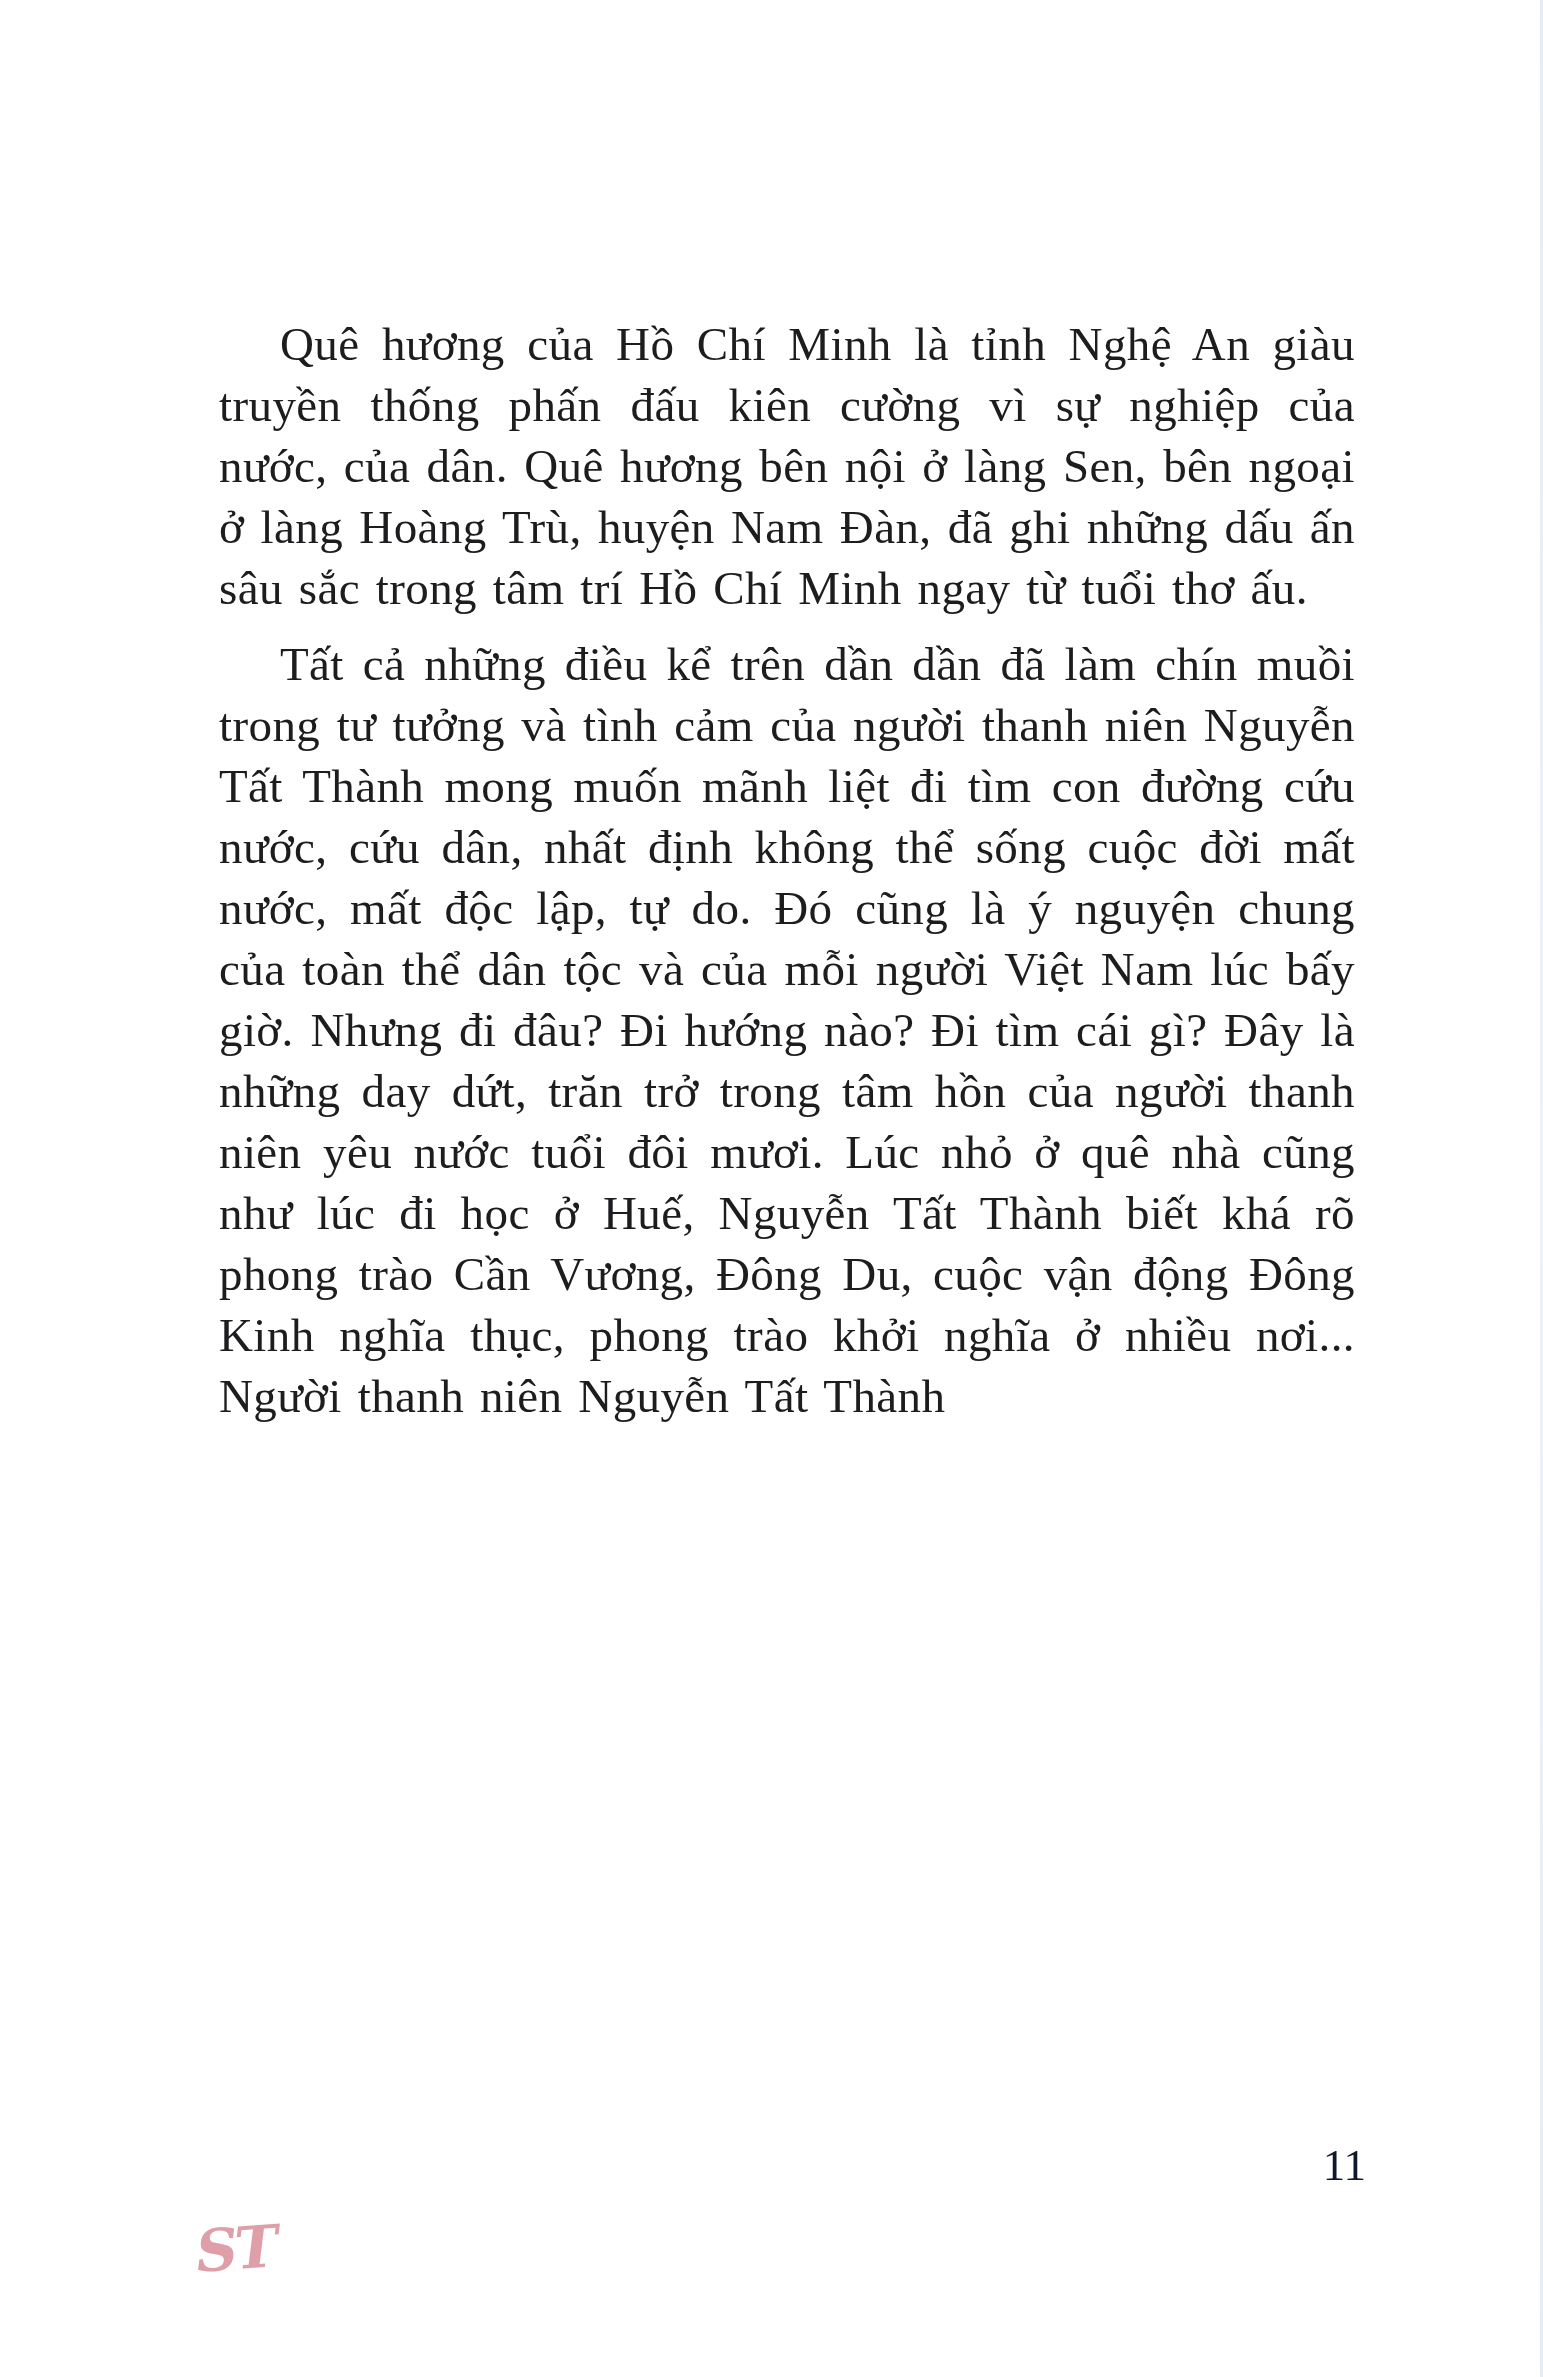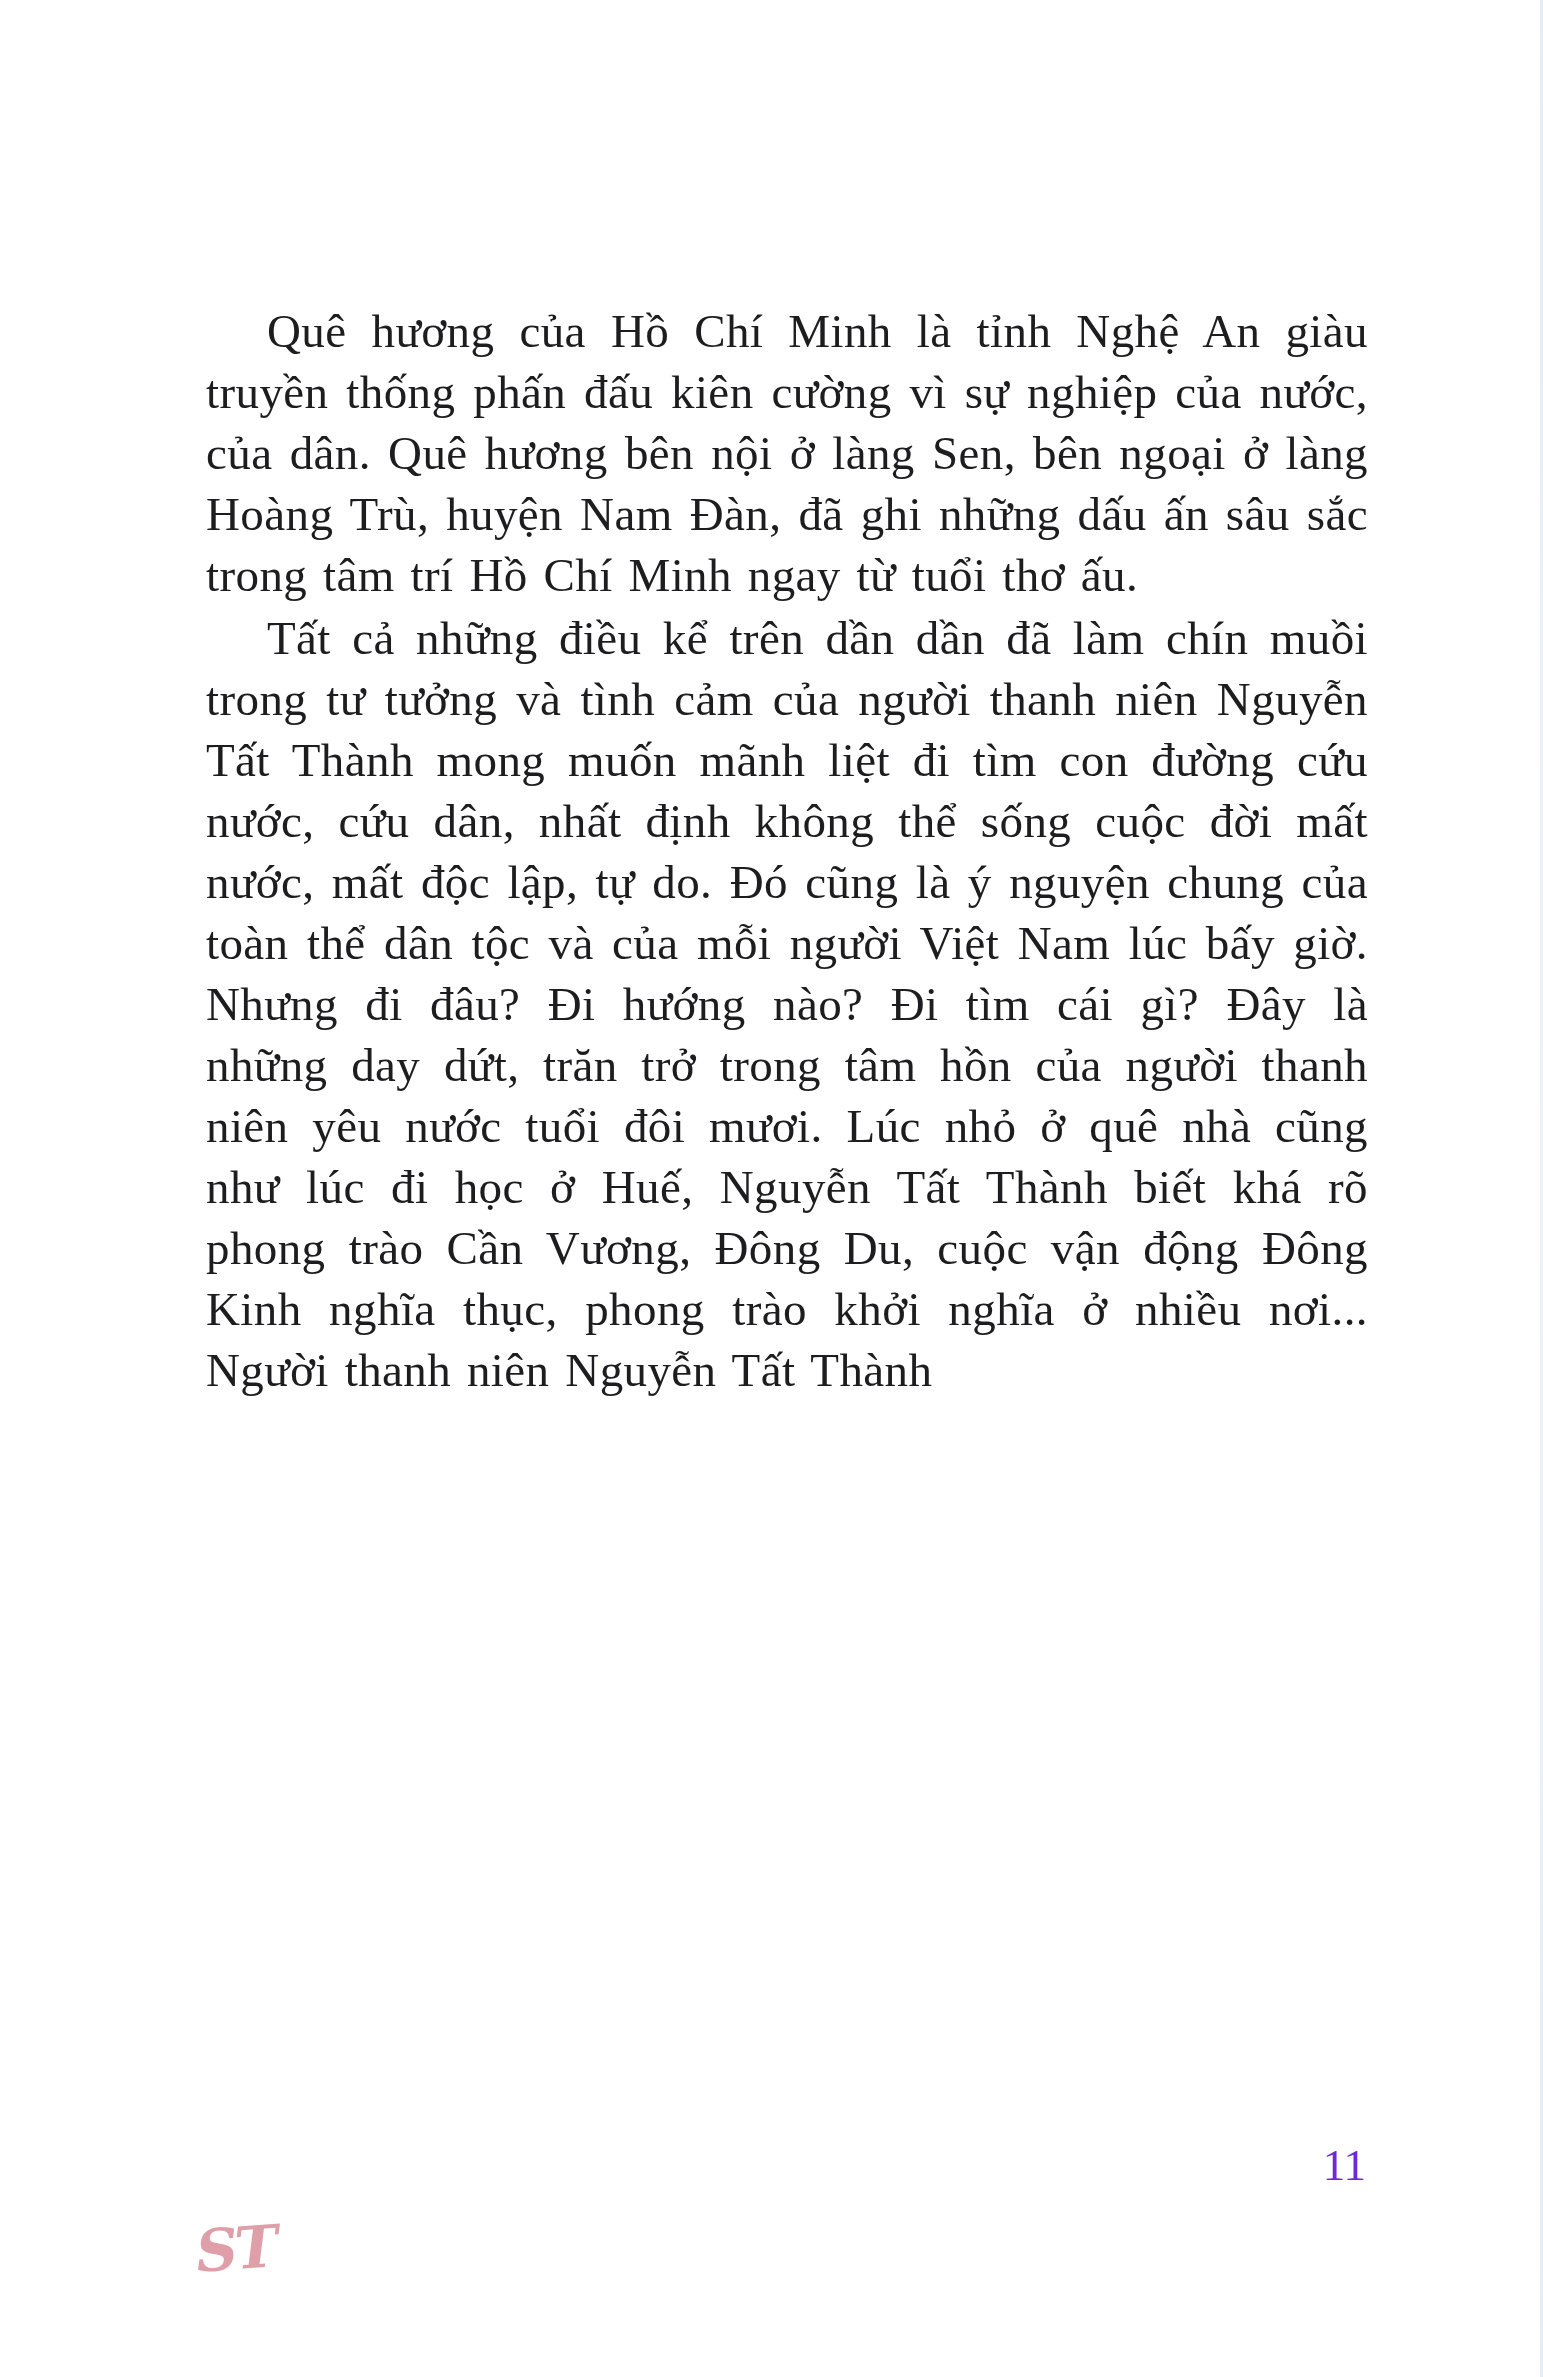--- a/index.html
+++ b/index.html
@@ -21,30 +21,30 @@
     left: 204px;
     top: 299px;
     width: 1166px;
     font-size: 47px;
     line-height: 61px;
     text-align: justify;
     letter-spacing: 0.4px;
     word-spacing: 3.7px;
   }
   .text-block p {
-    margin: 2px;
+    margin: 15px;
     padding: 0;
     text-indent: 61px;
   }
   .page-number {
     position: absolute;
     right: 178px;
     top: 2139px;
     font-size: 45px;
-    color: #6d28d9;
+    color: #0f172a;
     font-family: "Liberation Serif", "DejaVu Serif", serif;
   }
   .watermark {
     position: absolute;
     left: 196px;
     top: 2215px;
     font-size: 58px;
     font-style: italic;
     font-weight: bold;
     color: #d98f9b;

